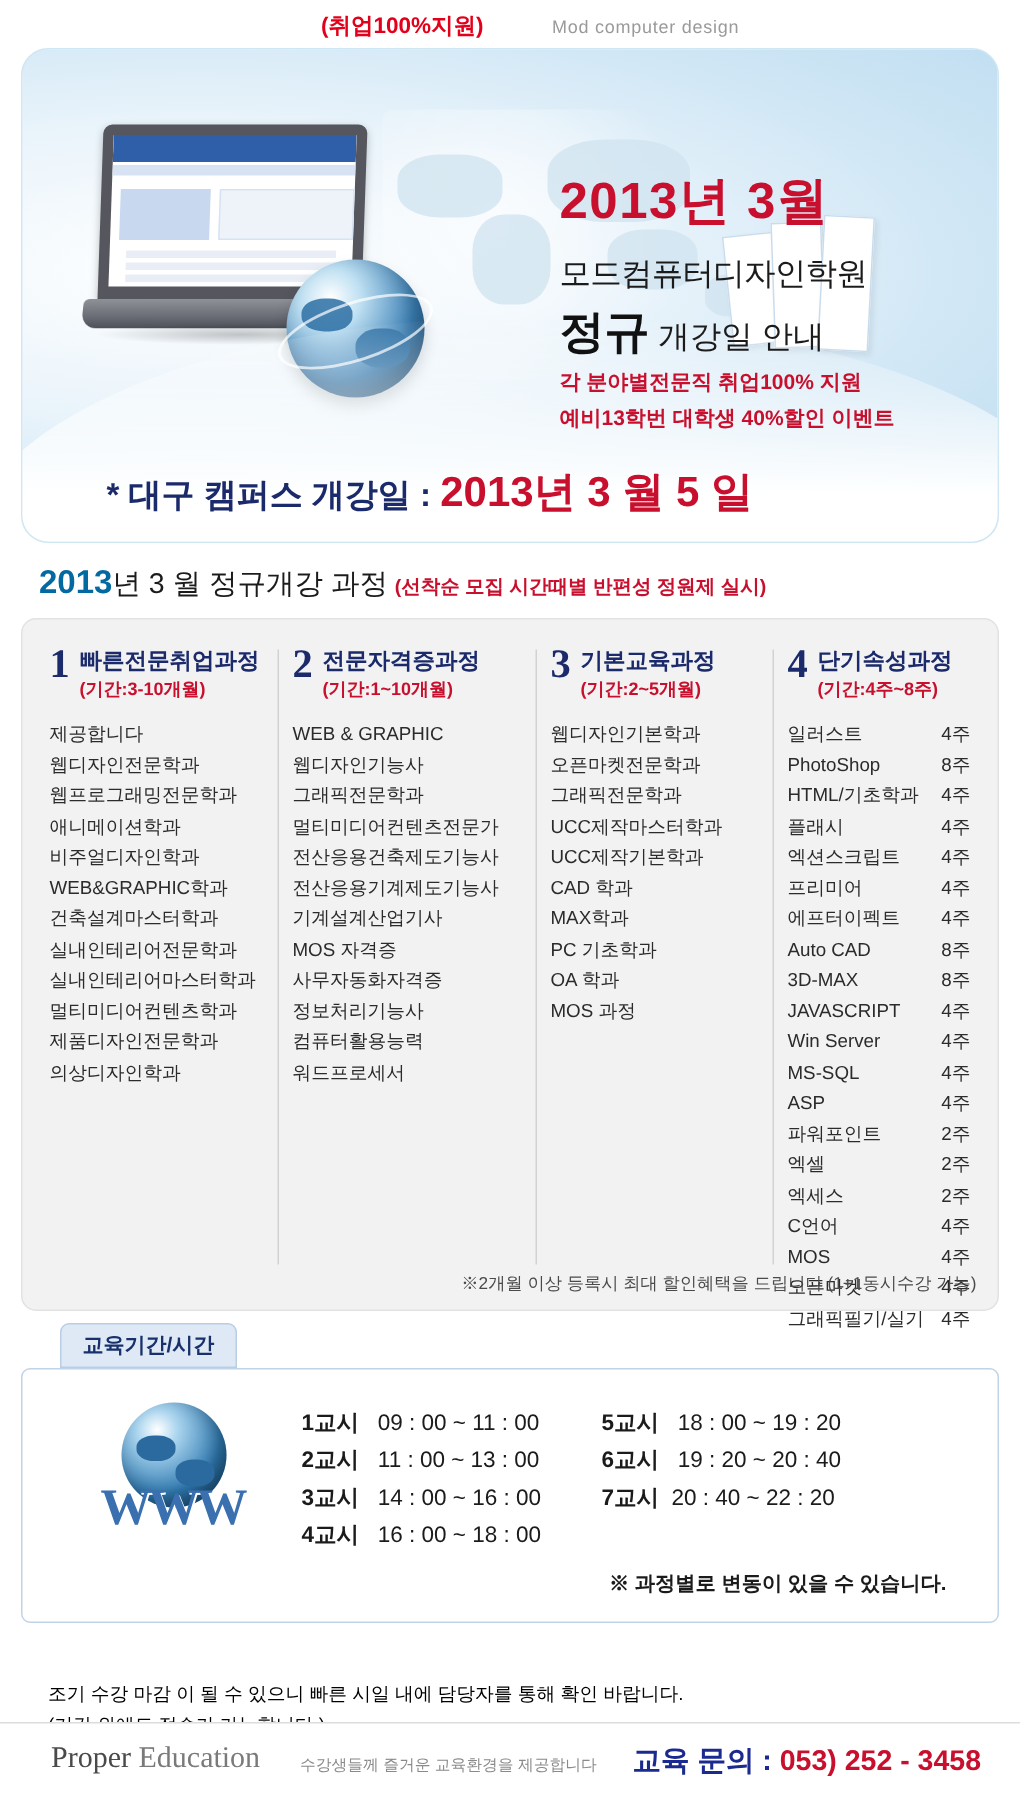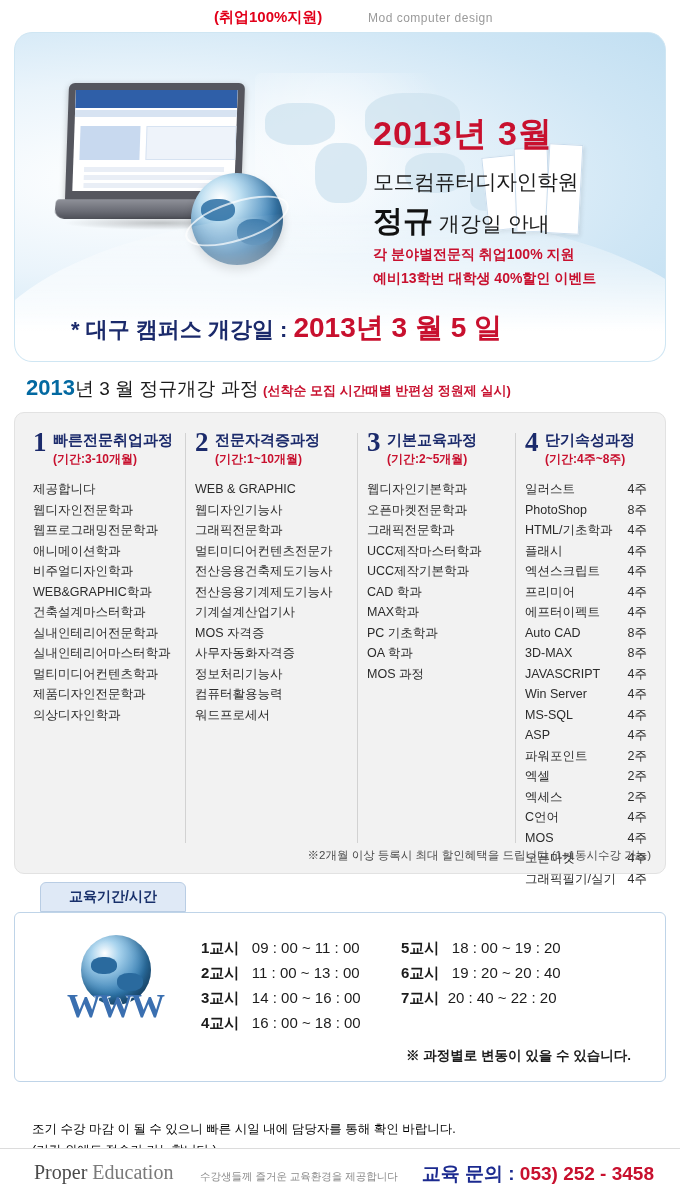--- a/index.html
+++ b/index.html
@@ -201,21 +201,21 @@
   .courses .footnote {
     position: absolute; right: 14px; bottom: 10px;
     font-size: 11.5px; color: #4a4a4a; white-space: nowrap;
   }
 
   
   .time-tab {
     position: absolute; top: 882px; left: 40px;
     background: #dfe9f6; border: 1px solid #b9cde4;
     border-radius: 6px 6px 0 0;
-    padding: 5px 28px;
+    padding: 5px 14px;
     font-size: 14px; font-weight: bold; color: #18306b;
   }
   .time-box {
     position: absolute; top: 912px; left: 14px;
     width: 652px; height: 170px;
     background: #ffffff; border: 1px solid #bfd4e8; border-radius: 6px;
   }
   .www-globe {
     position: absolute; left: 52px; top: 22px; width: 96px; height: 96px;
   }

